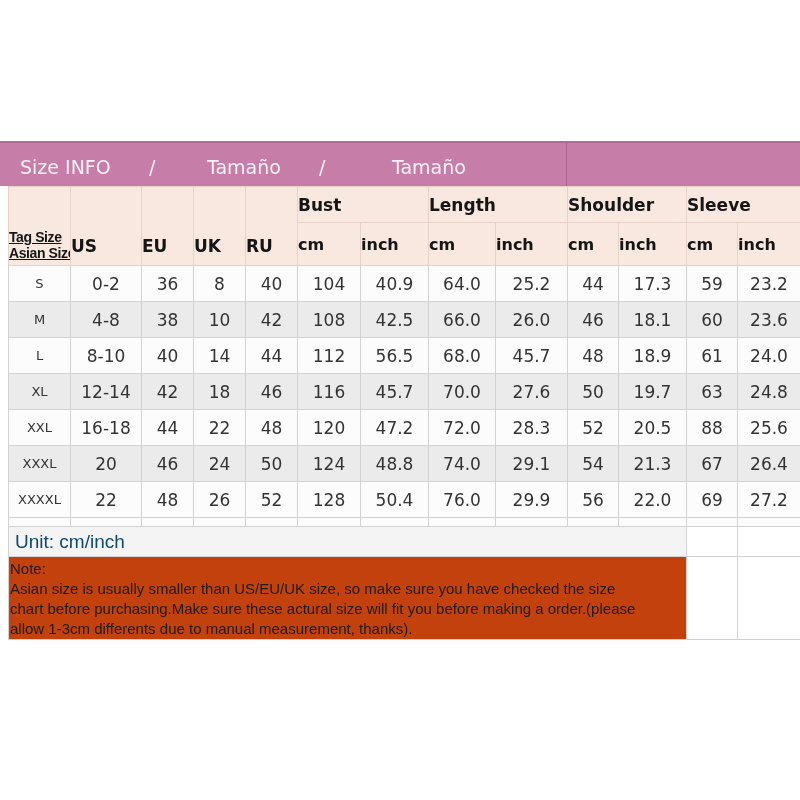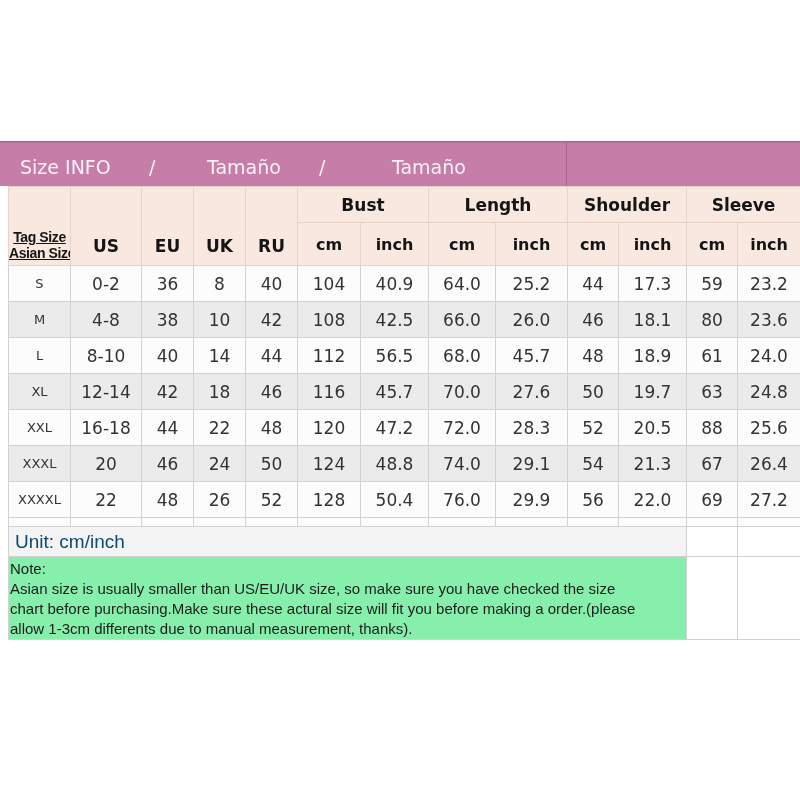--- a/index.html
+++ b/index.html
@@ -14,42 +14,42 @@
   .banner-left{position:relative;width:567px;border-right:1px solid #a86390;box-sizing:border-box;}
   .banner-right{flex:1;}
   .banner-left span{
     position:absolute;top:13px;color:#fbf2f8;font-size:19px;white-space:nowrap;
   }
   .b-en{left:20px;} .b-sl1{left:149px;} .b-ru{left:207px;} .b-sl2{left:319px;} .b-es{left:374px;margin-left:18px;}
 
   
   table{border-collapse:collapse;table-layout:fixed;width:792px;margin-left:8px;}
   th,td{border:1px solid #d2d2d2;overflow:hidden;padding:0;box-sizing:border-box;}
-  thead th{background:#f8e8df;color:#151515;border-color:#e6d2c8;font-weight:bold;text-align:center;}
+  thead th{background:#f8e8df;color:#151515;border-color:#e6d2c8;font-weight:bold;text-align:left;}
   .h1 th{height:36px;}
   th.group{font-size:17px;vertical-align:middle;}
   th.flat{font-size:17px;vertical-align:bottom;padding-bottom:9px;}
   th.corner{
     font-family:"Liberation Sans",sans-serif;font-size:14px;letter-spacing:-0.4px;
     vertical-align:bottom;padding-bottom:4px;line-height:16px;white-space:nowrap;text-decoration:underline;
   }
   .h2 th{height:43px;font-size:16px;vertical-align:middle;}
   tbody td{height:36px;text-align:center;font-size:17px;color:#333;background:#fcfcfc;vertical-align:middle;}
   tr.alt td{background:#ebebeb;}
   td.size{font-size:13px;}
   tr.spacer td{height:9px;background:#fcfcfc;}
 
   
   tr.unitrow td{height:30px;background:#f4f4f4;}
   tr.unitrow td.side, tr.noterow td.side{background:#ffffff;}
   .unit-cell{position:relative;text-align:left;vertical-align:middle;
     font-family:"Liberation Sans",sans-serif;font-size:19px;color:#0c4a6e;}
   .unit-label{margin-left:6px;white-space:nowrap;}
   .conv-label{position:absolute;left:278px;top:4px;white-space:nowrap;margin-top:45px;}
-  tr.noterow td{height:80px;background:#86efac;}
+  tr.noterow td{height:80px;background:#c2410c;}
   .note-cell{
     text-align:left;vertical-align:top;padding:2px 0 0 1px;
     font-family:"Liberation Sans",sans-serif;font-size:15px;line-height:20px;color:#1c1c1c;
   }
   .note-line{white-space:nowrap;}
 </style>
 </head>
 <body>
 
 <div class="page">
@@ -129,21 +129,21 @@
           <td>4-8</td>
           <td>38</td>
           <td>10</td>
           <td>42</td>
           <td>108</td>
           <td>42.5</td>
           <td>66.0</td>
           <td>26.0</td>
           <td>46</td>
           <td>18.1</td>
-          <td>80</td>
+          <td>60</td>
           <td>23.6</td>
         </tr>
         <tr>
           <td class="size">L</td>
           <td>8-10</td>
           <td>40</td>
           <td>14</td>
           <td>44</td>
           <td>112</td>
           <td>56.5</td>

